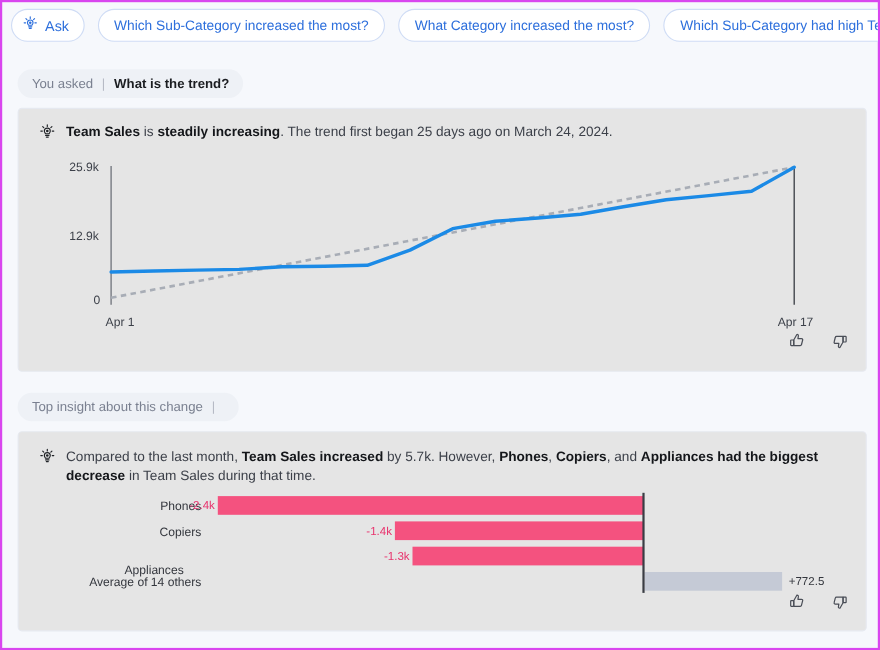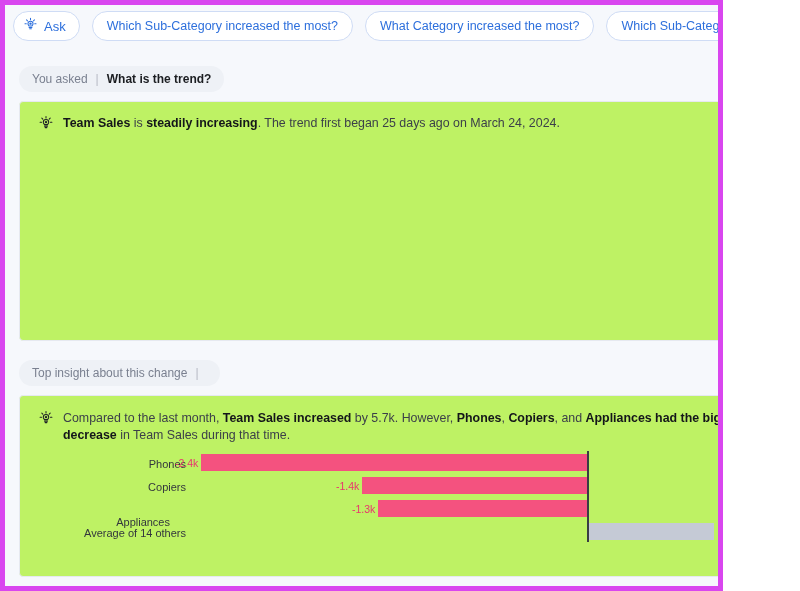--- a/index.html
+++ b/index.html
@@ -8,22 +8,22 @@
     width: 800px; height: 591px;
     font-family: "Liberation Sans", sans-serif;
   }
   body {
     background: #ffffff;
     overflow: hidden;
   }
   .page-frame {
     position: absolute;
     left: 0; top: 0;
-    width: 723px; height: 591px;
-    border: 5px solid #d946ef;
+    width: 800px; height: 591px;
+    border: 2px solid #d946ef;
     background: #f6f8fc;
     overflow: hidden;
   }
 
   
   .suggest-row {
     position: absolute;
     left: 8px; top: 6px;
     display: flex;
     align-items: center;
@@ -62,21 +62,21 @@
     white-space: nowrap;
     justify-content: space-between;
   }
   .qpill .muted { color: #7a8090; }
   .qpill .sep { color: #b6bac5; margin: 0 8px; }
   .qpill .strong { color: #1b1d21; font-weight: bold; }
 
   
   .card {
     position: absolute;
-    background: #bef264;
+    background: #e5e5e5;
     border: 1px solid #e6e9f0;
     border-radius: 4px;
   }
   .card-text {
     position: absolute;
     font-size: 12.4px;
     color: #3c4049;
     line-height: 17px;
   }
   .card-text b { color: #14161a; font-weight: bold; }
@@ -165,20 +165,40 @@
           <path d="M8 1.4v1.5M2.1 7.2h1.4M12.5 7.2h1.4M3.8 3.1l1 1M12.2 3.1l-1 1"></path>
         </g>
         <circle cx="8" cy="7.1" r="1.2" fill="#1f2226"></circle>
       </svg>
     </span>
 
     <div class="card-text" style="left:43px; top:13px; width:700px;">
       <span><b>Team Sales</b></span><span> is </span><span><b>steadily increasing</b></span><span>. The trend first began 25 days ago on March 24, 2024.</span>
     </div>
 
+    <div class="linechart" style="left:0px; top:40px; width:772px; height:160px;">
+
+      <span class="axis-lbl" style="left:46px; top:7px;">25.9k</span>
+      <span class="axis-lbl" style="left:46px; top:70px;">12.9k</span>
+      <span class="axis-lbl" style="left:68px; top:128px;">0</span>
+
+      <span class="axis-lbl" style="left:79px; top:148px;">Apr 1</span>
+      <span class="axis-lbl" style="left:690px; top:148px;">Apr 17</span>
+
+      <svg width="772" height="145" viewBox="0 0 772 145" style="position:absolute; left:0; top:0;">
+
+        <line x1="84" y1="12" x2="84" y2="138" stroke="#6f737b" stroke-width="1.2"></line>
+
+        <line x1="705" y1="12" x2="705" y2="138" stroke="#3a3d44" stroke-width="1.2"></line>
+
+        <polyline id="trend-dash" fill="none" stroke="#a8adb6" stroke-width="2.4" stroke-dasharray="5 4" stroke-linecap="butt" points="84.0,131.7 705.0,13.0"></polyline>
+
+        <polyline id="trend-solid" fill="none" stroke="#1b8ae6" stroke-width="3.1" stroke-linejoin="round" stroke-linecap="round" points="84.0,108.3 122.8,107.4 161.6,106.6 200.4,105.9 239.3,103.5 278.1,103.0 316.9,102.2 355.7,88.4 394.5,68.9 433.3,62.1 472.1,59.2 510.9,55.8 549.8,49.0 588.6,42.6 627.4,38.8 666.2,34.9 705.0,13.0"></polyline>
+      </svg>
+    </div>
 
     <span class="fb" style="left:700px; top:203px;">
       <svg width="16" height="16" viewBox="0 0 16 16" fill="none" stroke="#4a4e57" stroke-width="1.1" stroke-linejoin="round">
         <path d="M4.6 7.1 7.4 2.1c.9-.2 1.5.4 1.4 1.3l-.4 2.4h3.2c.8 0 1.3.6 1.1 1.3l-1.1 4.3c-.1.5-.6.8-1.1.8H4.6z"></path>
         <rect x="1.8" y="7.1" width="2.8" height="5.1" rx="0.5"></rect>
       </svg>
     </span>
     <span class="fb" style="left:738px; top:203px;">
       <svg width="16" height="16" viewBox="0 0 16 16" fill="none" stroke="#4a4e57" stroke-width="1.1" stroke-linejoin="round">
         <path d="M11.4 8.9 8.6 13.9c-.9.2-1.5-.4-1.4-1.3l.4-2.4H4.4c-.8 0-1.3-.6-1.1-1.3l1.1-4.3c.1-.5.6-.8 1.1-.8h5.9z"></path>

